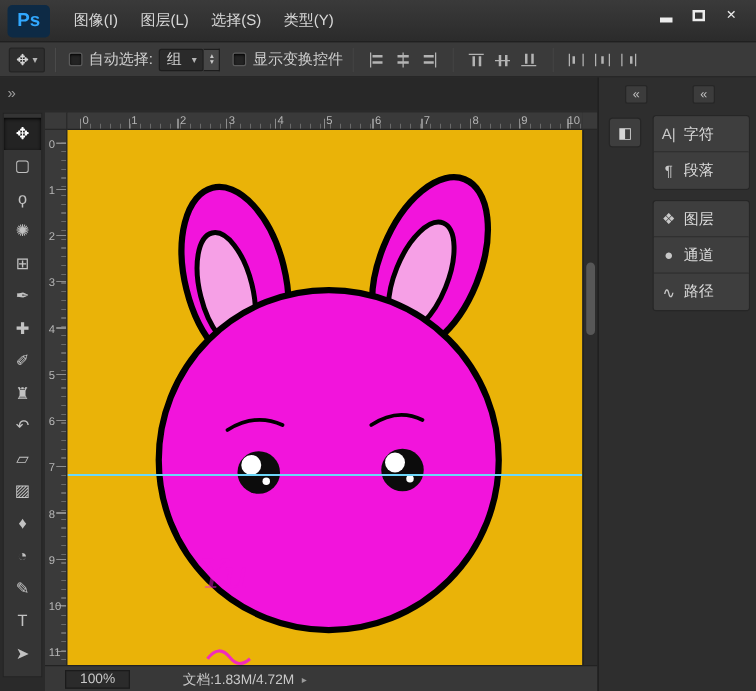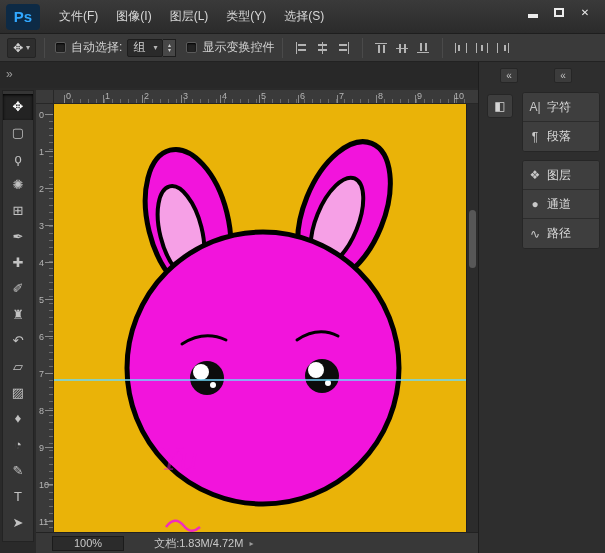--- a/index.html
+++ b/index.html
@@ -92,22 +92,22 @@
   #canvas{position:absolute;left:54px;top:104px;width:412px;height:428px;background:#eab308}
   #canvas svg{display:block}
 
   
   #vscroll{position:absolute;left:466px;top:104px;width:12px;height:428px;background:#2c2c2c;border-left:1px solid #1f1f1f}
   #vthumb{position:absolute;left:2px;top:106px;width:7px;height:58px;background:#575757;border-radius:4px}
 
   
   #statusbar{position:absolute;left:36px;top:532px;width:442px;height:21px;background:#383838;
              border-top:1px solid #222;display:flex;align-items:center;font-size:11px;color:#c8c8c8}
-  #zoom-field{margin-left:16px;background:#2b2b2b;border:1px solid #1b1b1b;height:15px;line-height:13px;padding:0 21px}
-  #doc-info{margin-left:30px;white-space:nowrap}
+  #zoom-field{margin-left:16px;background:#2b2b2b;border:1px solid #1b1b1b;height:15px;line-height:13px;padding:0 11px}
+  #doc-info{margin-left:42px;white-space:nowrap}
   #status-arrow{margin-left:6px;font-size:8px;color:#9a9a9a}
 
   
   #dock{position:absolute;left:478px;top:62px;width:127px;height:491px;background:#2e2e2e;border-left:1px solid #1d1d1d}
   .dock-collapse{position:absolute;top:6px;width:18px;height:15px;background:#3c3c3c;border:1px solid #262626;
                  border-radius:2px;color:#c0c0c0;font-size:10px;text-align:center;line-height:13px}
   #dc1{left:21px} #dc2{left:75px}
   #dock-icon{position:absolute;left:8px;top:32px;width:26px;height:24px;background:#3e3e3e;border:1px solid #262626;
              border-radius:3px;color:#d5d5d5;text-align:center;line-height:22px;font-size:12px}
   .dock-group{position:absolute;left:43px;width:78px;background:#3e3e3e;border:1px solid #262626;border-radius:3px;overflow:hidden}
@@ -118,25 +118,24 @@
   .dock-lb{font-size:12px;color:#dadada;white-space:nowrap}
 </style>
 </head>
 <body>
 
 <div id="app">
 
   <header id="menubar">
     <div id="ps-logo">Ps</div>
     <nav id="menus">
-      <span class="menu-item">文件(F)</span>
       <span class="menu-item">图像(I)</span>
       <span class="menu-item">图层(L)</span>
+      <span class="menu-item">选择(S)</span>
       <span class="menu-item">类型(Y)</span>
-      <span class="menu-item">选择(S)</span>
     </nav>
     <div id="win-controls">
       <span class="win-btn wb-min">
           <i></i>
         </span>
       <span class="win-btn wb-max">
           <i></i>
         </span>
       <span class="win-btn">✕</span>
     </div>

